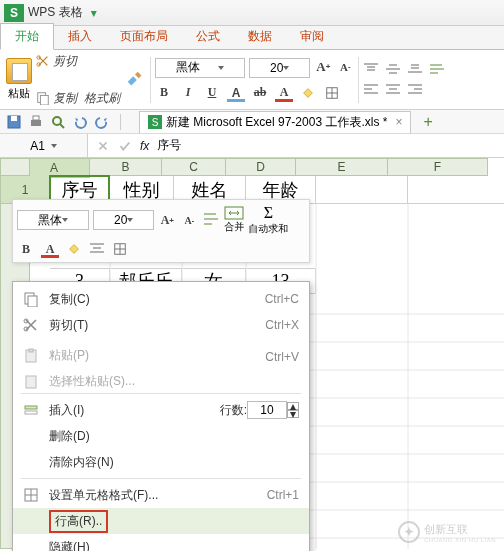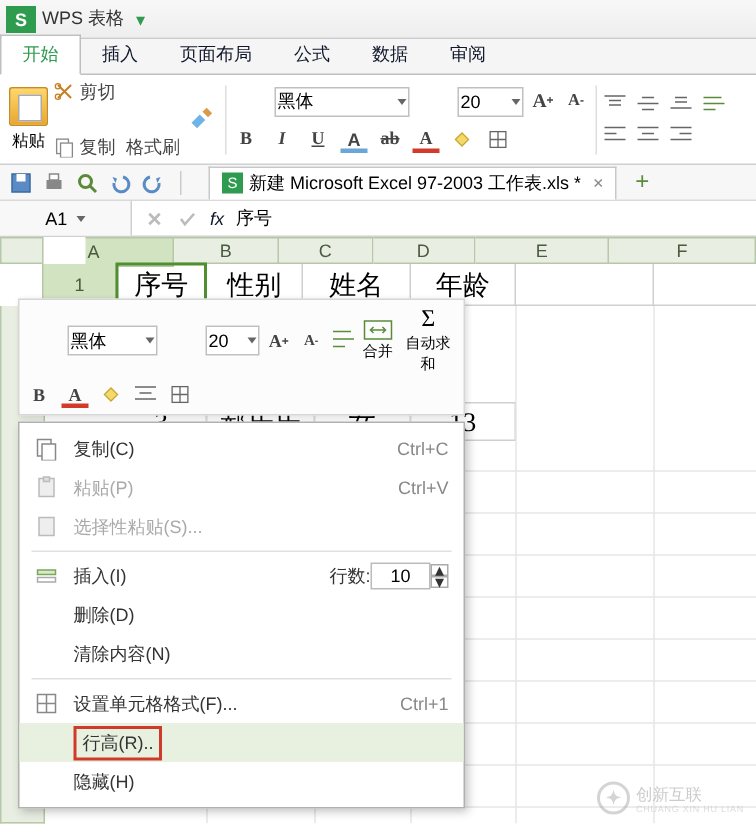--- a/index.html
+++ b/index.html
@@ -1,30 +1,30 @@
 <!DOCTYPE html>
 <html><head>
 <meta charset="utf-8">
 <style>
 *{margin:0;padding:0;box-sizing:border-box;font-family:"Microsoft YaHei",SimSun,sans-serif;font-size:12px;}
 body{width:504px;height:551px;background:#fff;overflow:hidden;position:relative;}
 .titlebar{height:26px;background:linear-gradient(#f8f8f8,#eee);display:flex;align-items:center;border-bottom:1px solid #ccc;}
 .app-logo{width:20px;height:18px;background:#2e9b4f;color:#fff;display:flex;align-items:center;justify-content:center;margin-left:4px;font-weight:bold;font-size:12px;}
 .app-name{margin-left:4px;color:#333;}
 .ribbon-tabs{height:24px;display:flex;align-items:flex-end;border-bottom:1px solid #bfbfbf;background:#f5f5f5;}
-.tab{padding:4px 14px;color:#0f172a;cursor:pointer;}
+.tab{padding:4px 14px;color:#c2410c;cursor:pointer;}
 .tab.active{background:#fff;color:#2e9b4f;border:1px solid #bfbfbf;border-bottom:1px solid #fff;position:relative;top:1px;}
 .tab.dd{padding:4px 8px;color:#2e9b4f;}
 .ribbon{height:60px;background:#fff;border-bottom:1px solid #d0d0d0;display:flex;padding:2px 6px;gap:4px;align-items:center;}
 .rgrp{display:flex;flex-direction:column;gap:2px;justify-content:center;}
 .ico-paste{width:26px;height:26px;background:linear-gradient(#ffd76b,#e9a62f);border:1px solid #c98b1a;border-radius:2px;position:relative;}
 .ico-paste:after{content:"";position:absolute;top:4px;left:5px;width:14px;height:16px;background:#fff;border:1px solid #aaa;}
 .small-row{display:flex;align-items:center;gap:3px;color:#444;white-space:nowrap;}
 .ico-cut{width:14px;height:14px;}
-.sel{border:1px solid #c0c0c0;background:#fff;padding:1px 1px;min-width:50px;height:20px;display:flex;align-items:center;justify-content:space-between;margin-left:28px;}
+.sel{border:1px solid #c0c0c0;background:#fff;padding:1px 20px;min-width:50px;height:20px;display:flex;align-items:center;justify-content:space-between;}
 .dd-arr{width:0;height:0;border-left:3px solid transparent;border-right:3px solid transparent;border-top:4px solid #666;}
 .btnrow{display:flex;gap:6px;align-items:center;}
 .fmtbtn{width:18px;height:18px;display:flex;align-items:center;justify-content:center;color:#444;font-weight:bold;font-family:"Times New Roman";}
 .fmtbtn.u{text-decoration:underline;}
 .fmtbtn.s{text-decoration:line-through;}
 .colorbar{width:18px;height:3px;display:block;}
 .qat{height:24px;background:#f7f7f7;border-bottom:1px solid #d9d9d9;display:flex;align-items:center;gap:6px;padding:0 6px;}
 .qico{width:16px;height:16px;}
 .doctab{display:flex;align-items:center;gap:4px;background:#fff;border:1px solid #c8c8c8;border-bottom:none;padding:2px 8px;margin-left:8px;max-width:280px;}
 .doctab .x{color:#888;margin-left:4px;}
@@ -39,21 +39,21 @@
 .ch.sel,.rh.sel{background:#d1e3c1;}
 .rows{display:flex;}
 .rh{width:30px;background:#e8efe2;border:1px solid #b7c8a8;border-top:none;display:flex;align-items:center;justify-content:center;color:#4a5a3d;}
 .rh-col{display:flex;flex-direction:column;}
 .cells{position:relative;}
 .datarow{display:flex;}
 .cell{border-right:1px solid #cfcfcf;border-bottom:1px solid #cfcfcf;display:flex;align-items:center;justify-content:center;font-size:18px;font-family:SimHei;}
 .contextmenu{position:absolute;left:12px;top:281px;width:298px;background:#fff;border:1px solid #b0b0b0;box-shadow:2px 2px 6px rgba(0,0,0,.25);padding:4px 0;}
 .minitoolbar{position:absolute;left:12px;top:199px;width:298px;background:#fcfcfc;border:1px solid #d6d6d6;box-shadow:1px 1px 4px rgba(0,0,0,.15);padding:4px;}
 .cmitem{display:flex;align-items:center;height:26px;padding:0 10px;gap:10px;color:#333;}
-.cmitem.disabled{color:#aaa;}
+.cmitem.disabled{color:#aaa;align-items:flex-end;}
 .cmitem .kbd{margin-left:auto;color:#888;}
 .cmitem.hover{background:#e8f1df;}
 .cmsep{height:1px;background:#e0e0e0;margin:3px 8px;}
 .rowcount{display:flex;align-items:center;gap:0;margin-left:auto;}
 .rowcount input{width:40px;text-align:center;border:1px solid #bbb;height:18px;}
 .redbox{border:2px solid #d03a2b;padding:1px 4px;}
 .spin{width:12px;display:flex;flex-direction:column;}
 .spin div{height:8px;border:1px solid #aaa;display:flex;align-items:center;justify-content:center;}
 .selection{position:absolute;background:rgba(147,196,125,.35);border:2px solid #4f8f2f;}
 svg{display:block;}
@@ -77,21 +77,21 @@
   <div class="tab">公式</div>
   <div class="tab">数据</div>
   <div class="tab">审阅</div>
 </div>
 
 <div class="ribbon">
   <div class="rgrp" style="align-items:center;">
     <div class="ico-paste"></div>
     <div style="font-size:11px;">粘贴</div>
   </div>
-  <div class="rgrp" style="gap:20px;">
+  <div class="rgrp" style="gap:20px;font-style:italic;">
     <div class="small-row">
       <svg class="ico-cut" viewBox="0 0 16 16">
           <path d="M3 3l10 10M13 3L3 13" stroke="#c77f20" stroke-width="1.5" fill="none"></path>
           <circle cx="3" cy="12" r="2" fill="none" stroke="#c77f20"></circle>
           <circle cx="3" cy="4" r="2" fill="none" stroke="#c77f20"></circle>
         </svg>
       <span>剪切</span>
     </div>
     <div class="small-row">
       <svg width="14" height="14" viewBox="0 0 16 16">
@@ -326,20 +326,29 @@
 
 <div class="contextmenu">
   <div class="cmitem">
     <svg width="16" height="16" viewBox="0 0 16 16">
         <rect x="2" y="2" width="9" height="11" fill="#fff" stroke="#888"></rect>
         <rect x="5" y="5" width="9" height="11" fill="#fff" stroke="#888"></rect>
       </svg>
     <span>复制(C)</span>
       <span class="kbd">Ctrl+C</span>
   </div>
+  <div class="cmitem">
+    <svg width="16" height="16" viewBox="0 0 16 16">
+        <path d="M3 3l10 10M13 3L3 13" stroke="#888" stroke-width="1.5" fill="none"></path>
+        <circle cx="3" cy="12" r="2" fill="none" stroke="#888"></circle>
+        <circle cx="3" cy="4" r="2" fill="none" stroke="#888"></circle>
+      </svg>
+    <span>剪切(T)</span>
+      <span class="kbd">Ctrl+X</span>
+  </div>
   <div class="cmitem disabled">
     <svg width="16" height="16" viewBox="0 0 16 16">
         <rect x="3" y="2" width="10" height="12" fill="#eee" stroke="#bbb"></rect>
         <rect x="6" y="1" width="4" height="3" fill="#ddd" stroke="#bbb"></rect>
       </svg>
     <span>粘贴(P)</span>
       <span class="kbd">Ctrl+V</span>
   </div>
   <div class="cmitem disabled">
     <svg width="16" height="16" viewBox="0 0 16 16">

